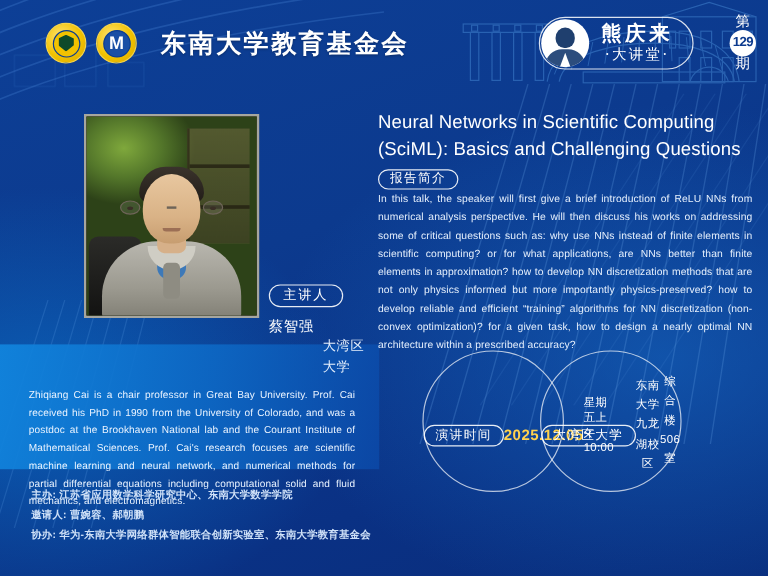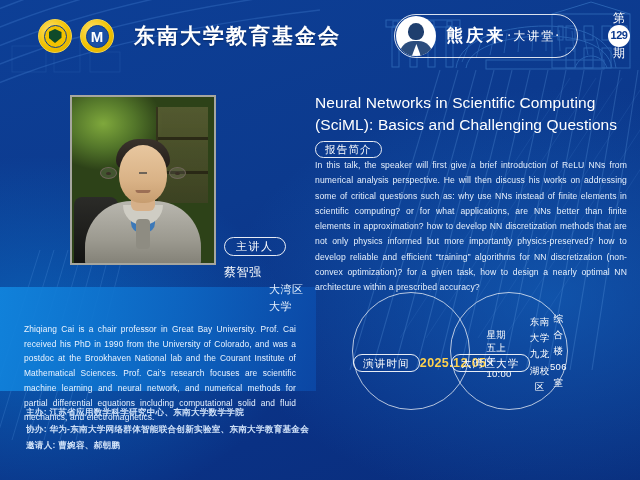--- a/index.html
+++ b/index.html
@@ -78,21 +78,21 @@
   .portrait-circle .body {
     position:absolute; left:50%; bottom:-3px; transform:translateX(-50%);
     width:33px; height:18px; border-radius:14px 14px 0 0;
     background:#2c4d7d;
   }
   .portrait-circle .collar {
     position:absolute; left:50%; bottom:0; transform:translateX(-50%);
     width:9px; height:12px; background:#ffffff;
     clip-path:polygon(50% 0,100% 100%,0 100%);
   }
-  .series-text { display:flex; flex-direction:row; align-items:center; gap:1px; }
+  .series-text { display:flex; flex-direction:column; align-items:center; gap:1px; }
   .series-main {
     color:#fff; font-size:17px; letter-spacing:3px; font-weight:700;
     font-family:"DejaVu Serif","Liberation Serif",serif; line-height:1.05;
   }
   .series-sub {
     color:#fff; font-size:12px; letter-spacing:2px;
     font-family:"DejaVu Serif","Liberation Serif",serif; line-height:1.05;
   }
   .issue {
     position:absolute; right:10px; top:12px;
@@ -426,17 +426,17 @@
 
   <div class="circle c-place">
     <span class="pill">大湾区大学</span>
     <div class="c-line">东南大学九龙湖校区</div>
     <div class="c-line second">综合楼506室</div>
   </div>
 
   
   <div class="footer">
     <div>主办: 江苏省应用数学科学研究中心、东南大学数学学院</div>
+    <div>邀请人: 曹婉容、郝朝鹏</div>
     <div>协办: 华为-东南大学网络群体智能联合创新实验室、东南大学教育基金会</div>
-    <div>邀请人: 曹婉容、郝朝鹏</div>
   </div>
 
 </div>
 
 </body></html>

